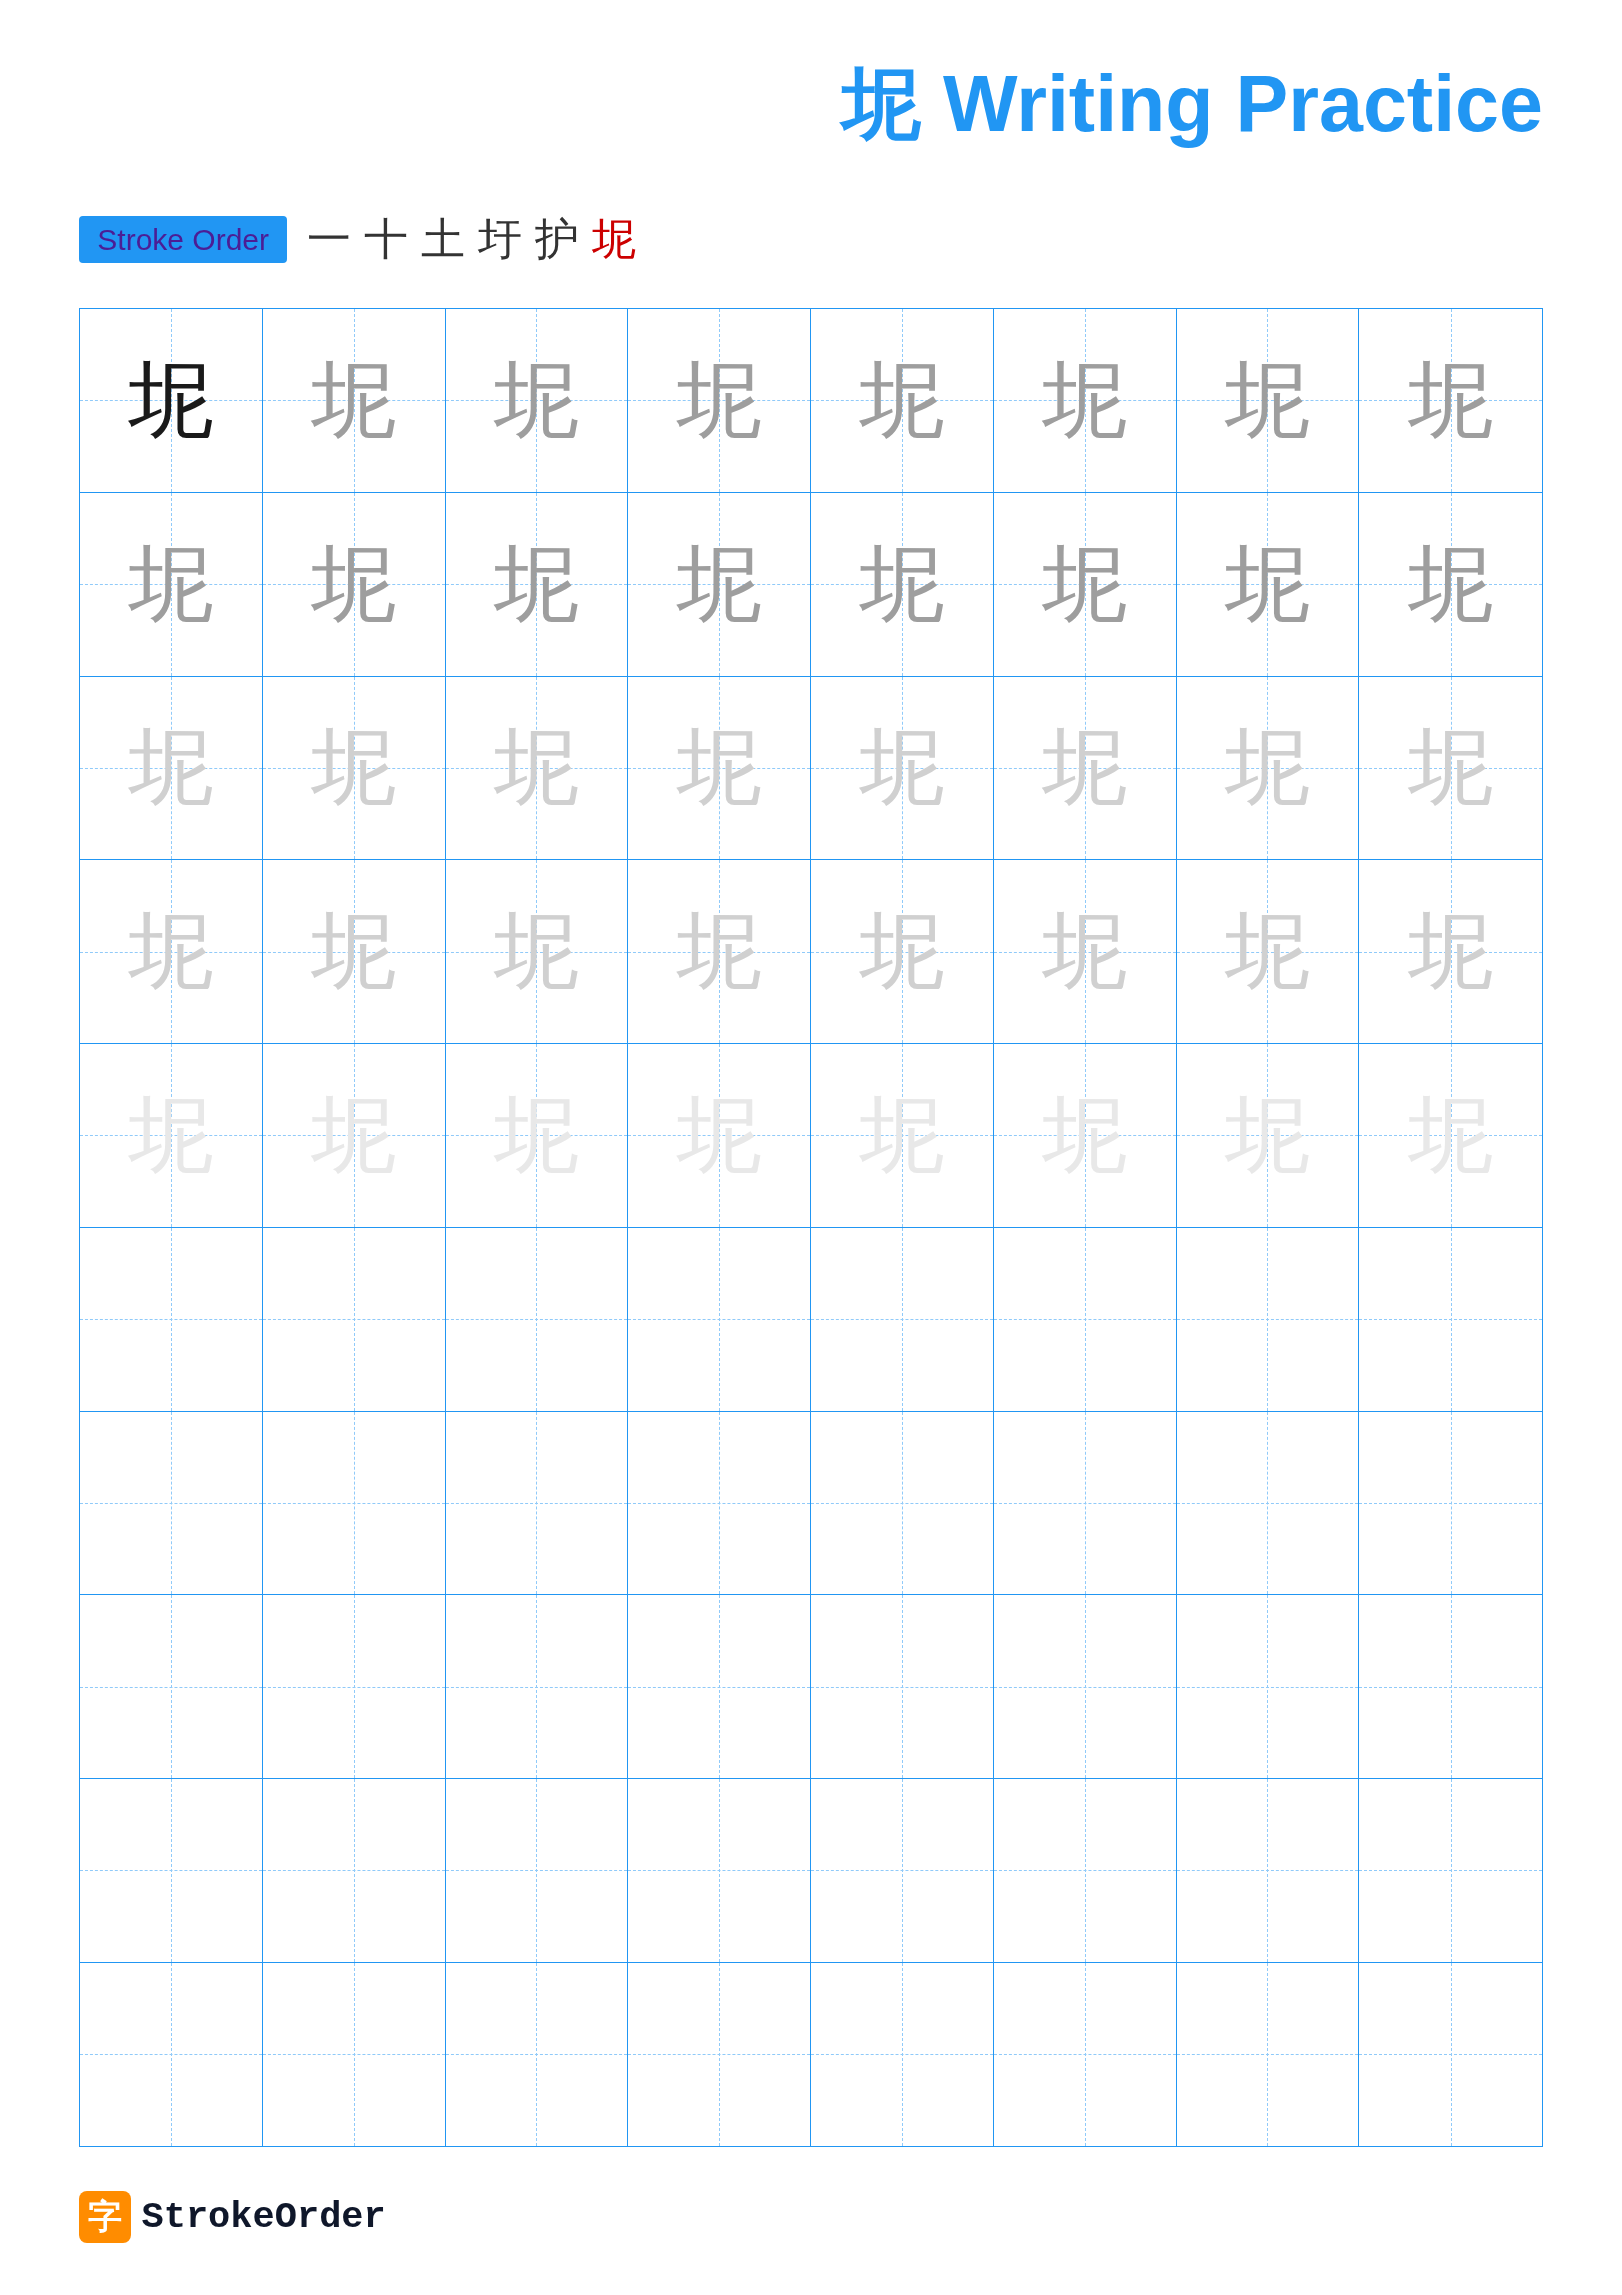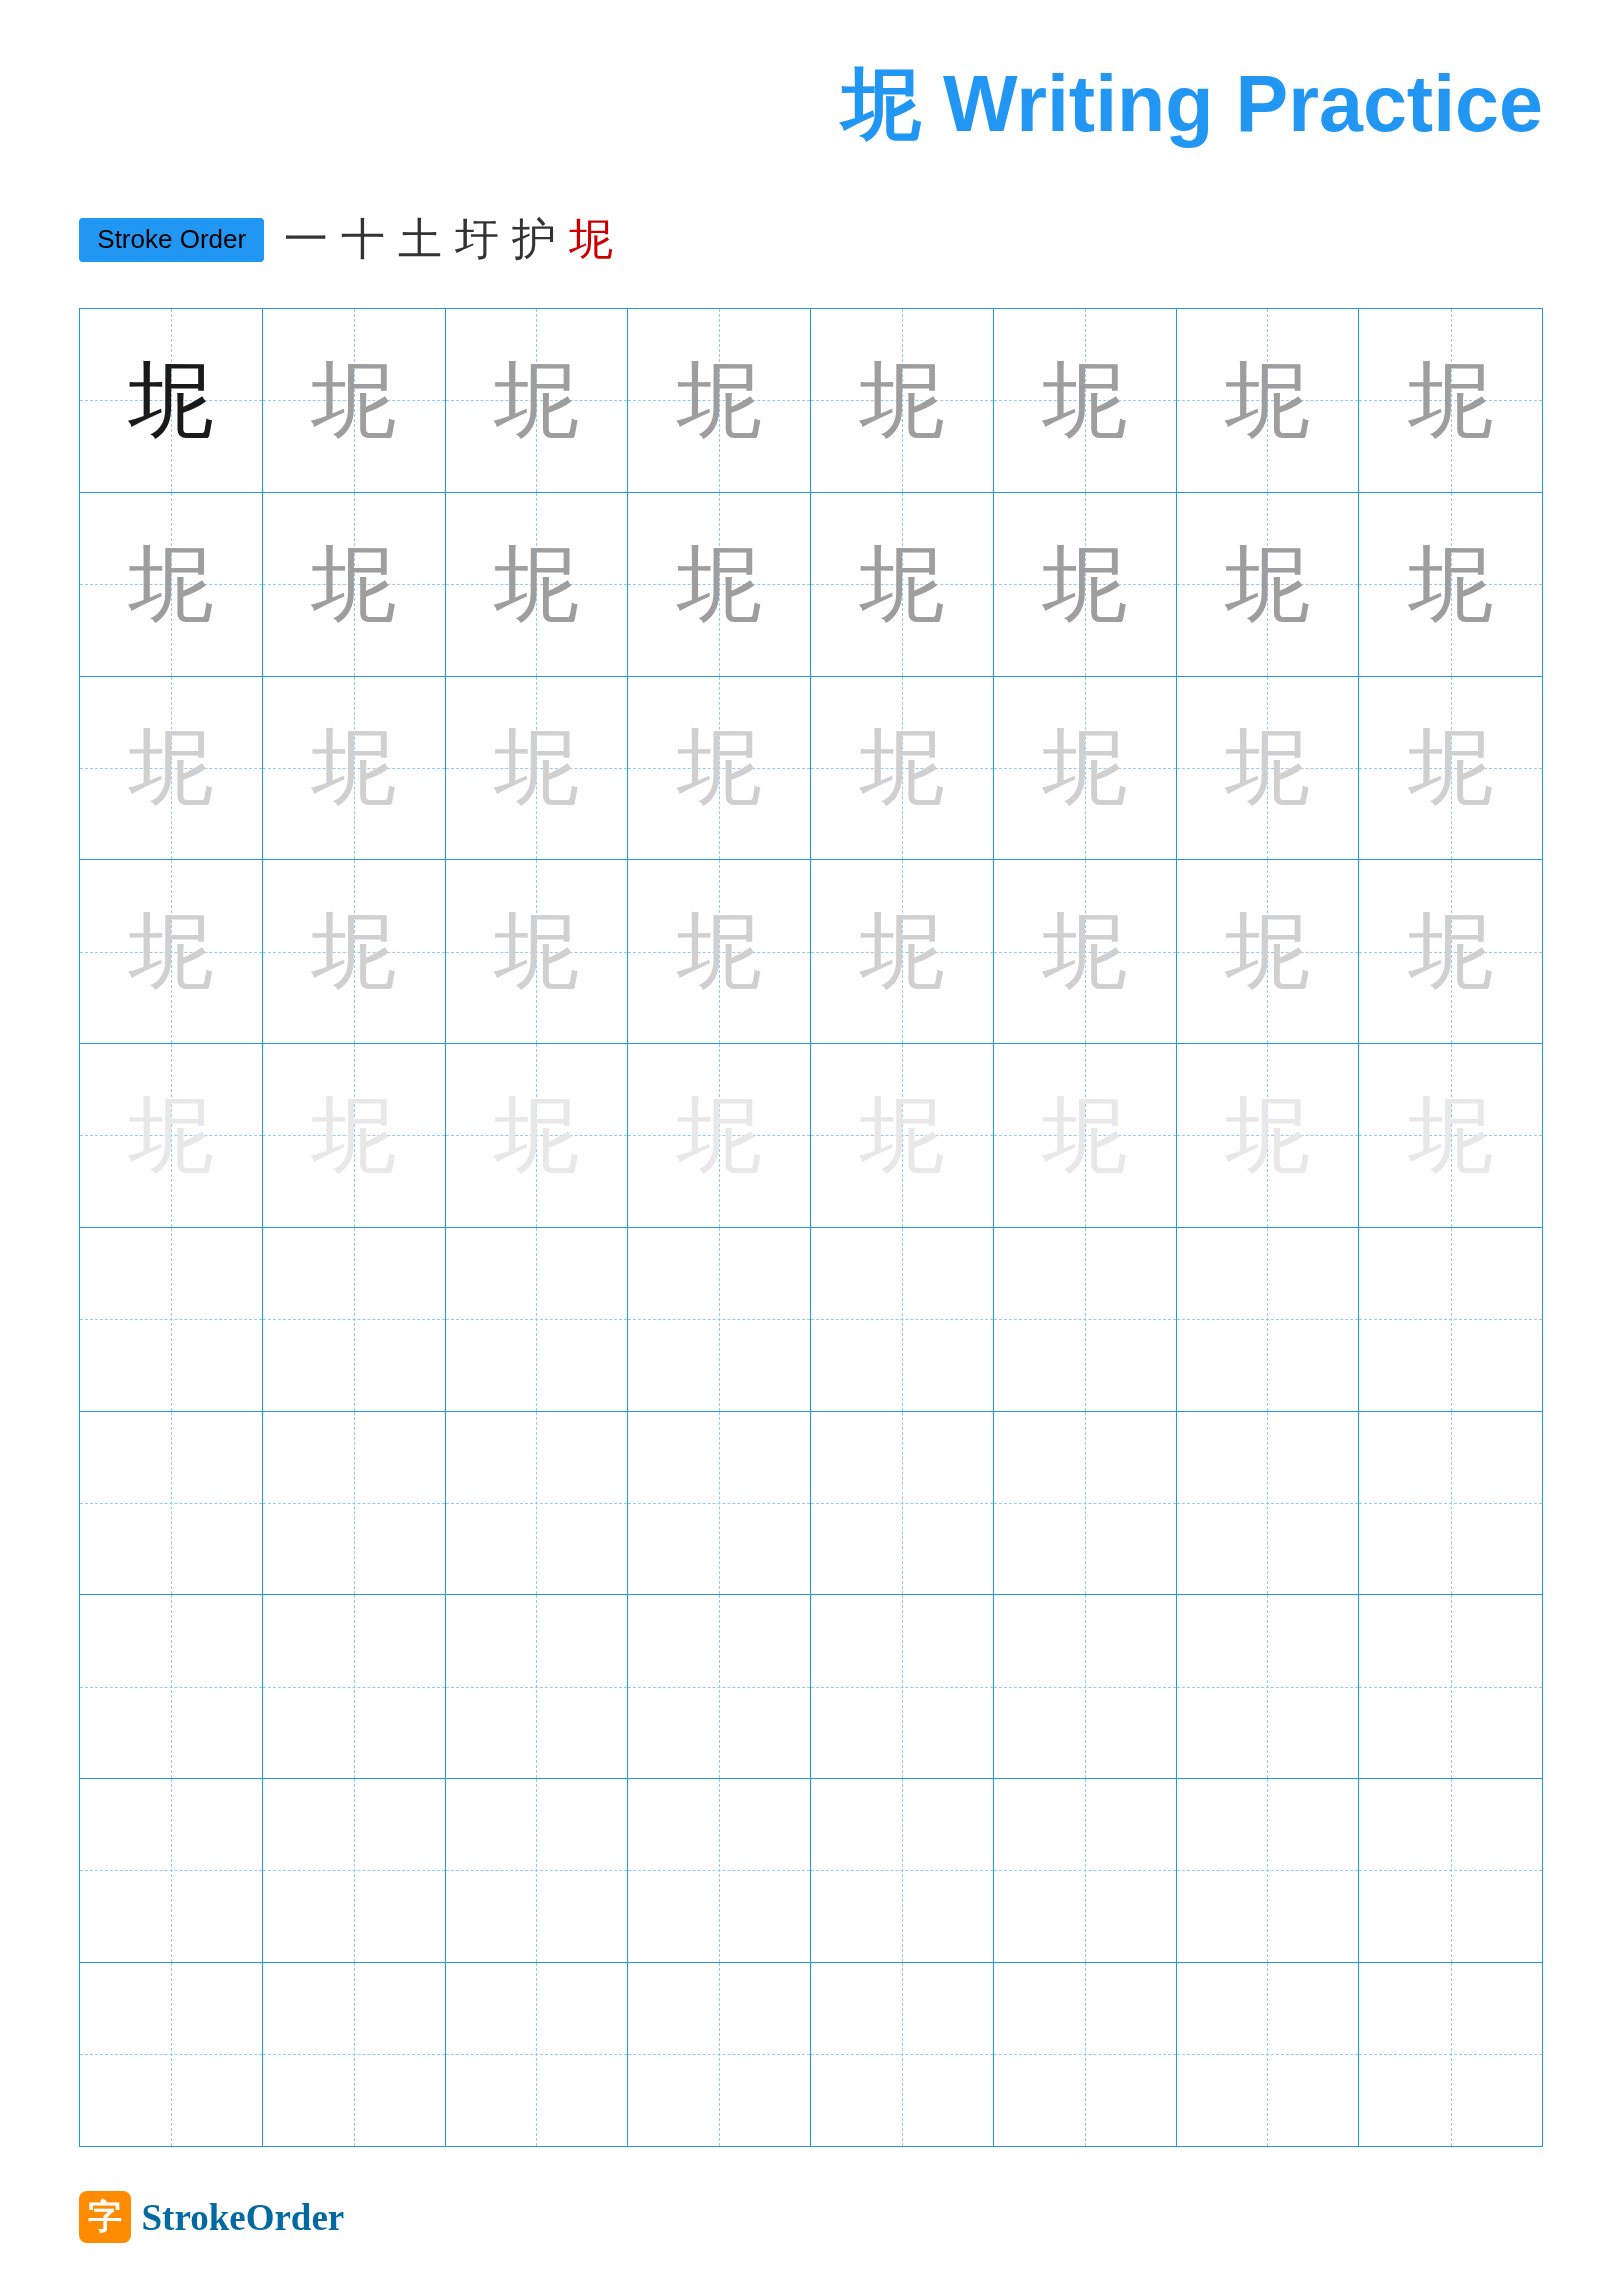--- a/index.html
+++ b/index.html
@@ -25,24 +25,24 @@
     .stroke-order-row {
       display: flex;
       align-items: center;
       gap: 19.6px;
       margin-bottom: 39px;
       font-size: 47px;
     }
 
     .stroke-order-badge {
       background: #2196F3;
-      color: #000000;
+      color: #4c1d95;
       padding: 6.5px 18.3px;
       border-radius: 3.9px;
-      font-size: 26px;
+      font-size: 30px;
       font-family: Arial, sans-serif;
       font-weight: normal;
       white-space: nowrap;
     }
 
     .stroke-steps {
       display: flex;
       align-items: center;
       gap: 13px;
       color: #333;
@@ -169,22 +169,22 @@
       justify-content: center;
       color: white;
       font-size: 34px;
       font-family: serif;
       font-weight: bold;
     }
 
     .brand-name {
       font-size: 37px;
       font-weight: bold;
-      color: #0369a1;
-      font-family: Liberation Serif, serif;
+      color: #0f172a;
+      font-family: Liberation Mono, monospace;
     }
   </style>
 </head>
 <body>
 
 <h1 class="page-title">坭 Writing Practice</h1>
 
 <div class="stroke-order-row">
   <span class="stroke-order-badge">Stroke Order</span>
   <div class="stroke-steps">

